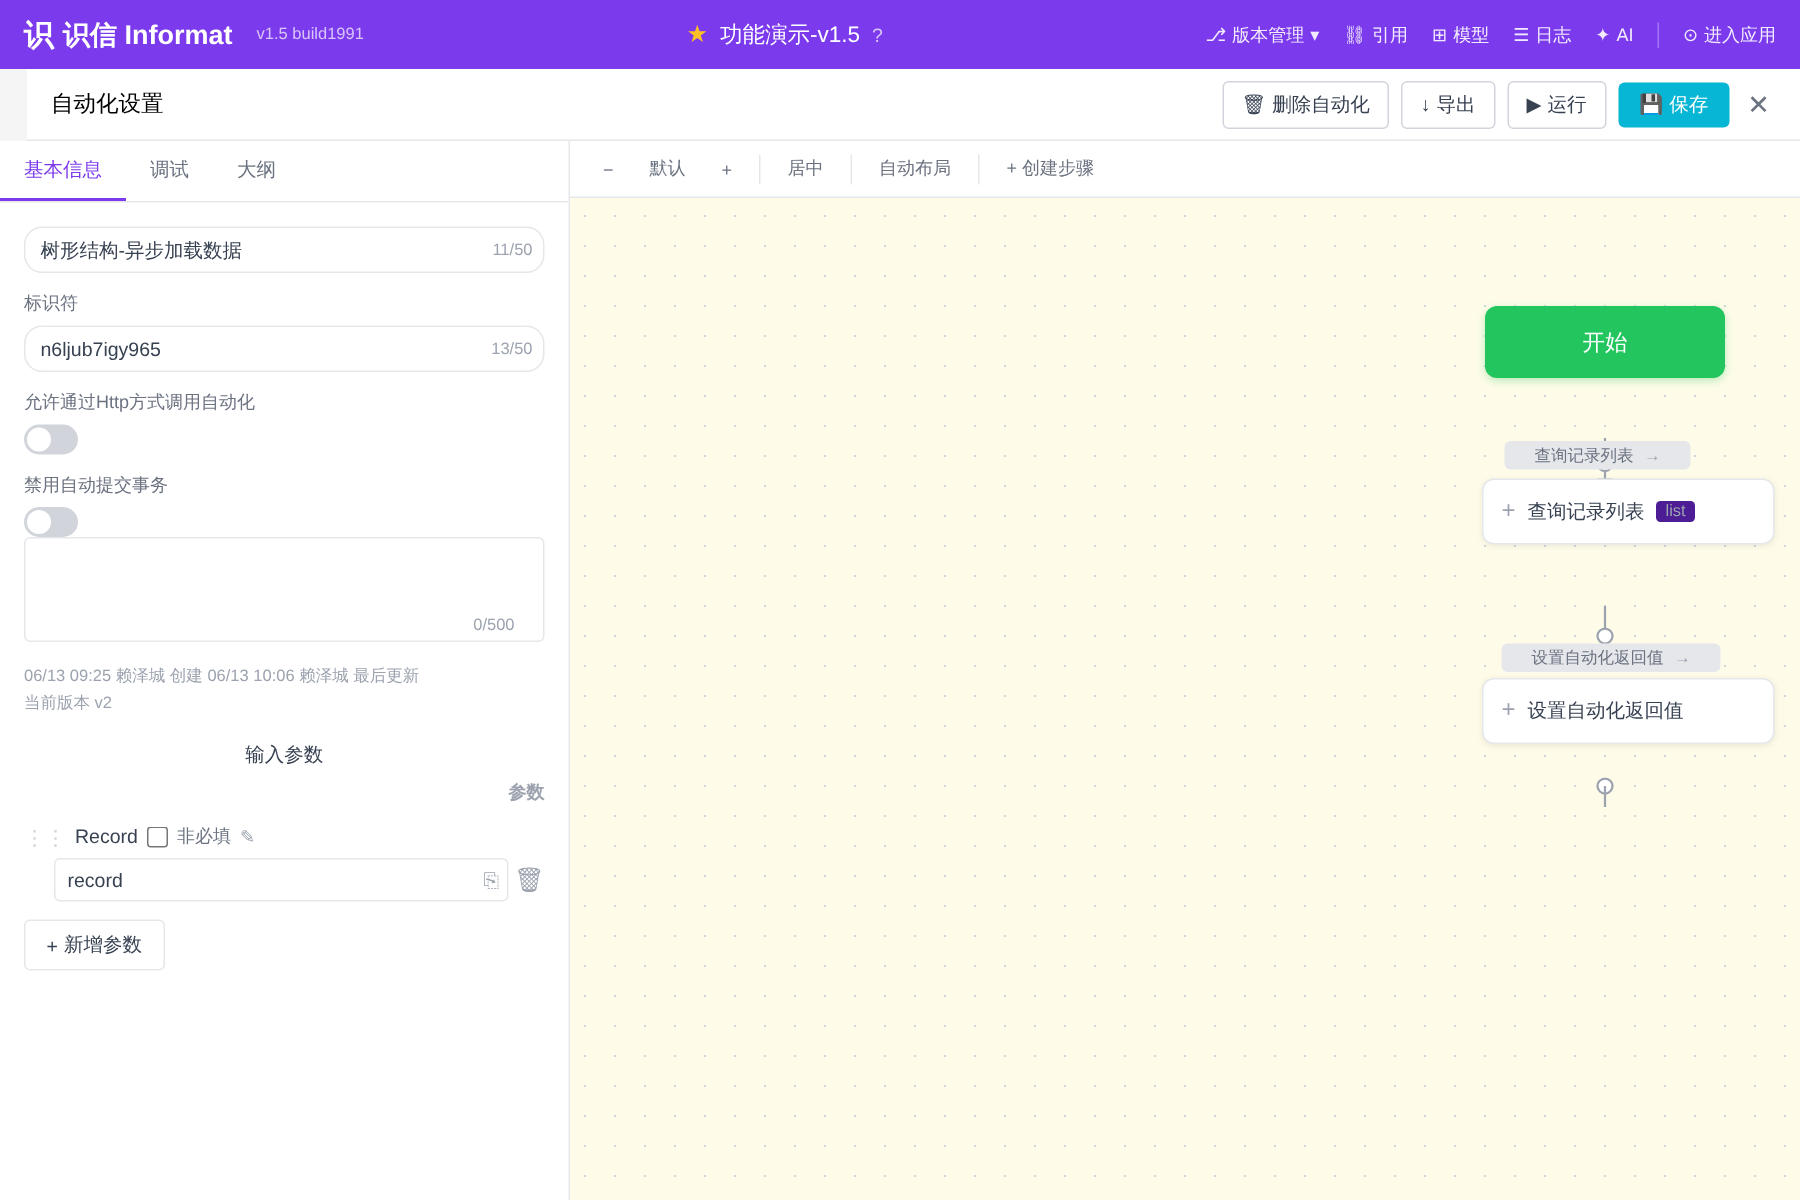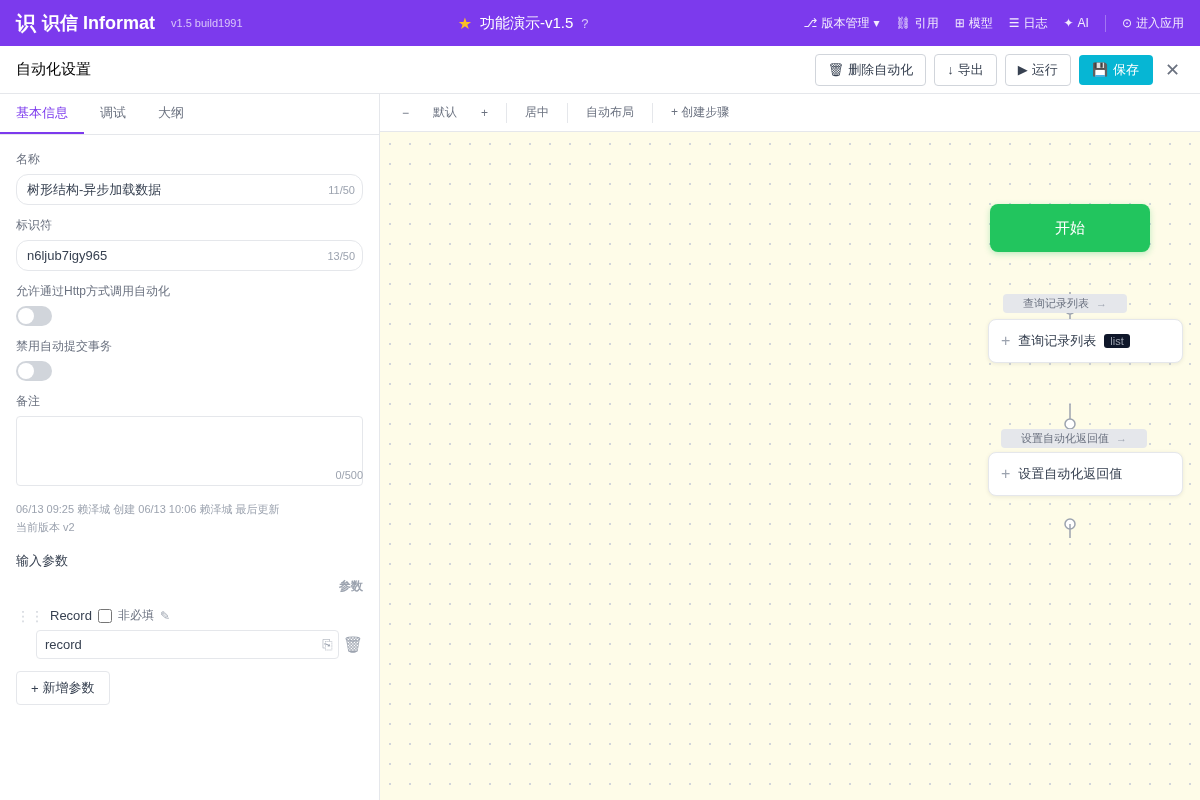--- a/index.html
+++ b/index.html
@@ -17,21 +17,21 @@
     .nav-center-title { font-size: 15px; font-weight: 500; display: flex; align-items: center; gap: 6px; }
     .star-icon { color: #fbbf24; font-size: 16px; }
     .help-icon { opacity: 0.7; cursor: pointer; }
     .nav-right { display: flex; align-items: center; gap: 16px; font-size: 12px; }
     .nav-btn { display: flex; align-items: center; gap: 4px; cursor: pointer; color: rgba(255,255,255,0.9); }
     .enter-app-btn { display: flex; align-items: center; gap: 4px; cursor: pointer; color: rgba(255,255,255,0.9); border-left: 1px solid rgba(255,255,255,0.3); padding-left: 16px; }
 
     
     .sub-header {
       display: flex; align-items: center; height: 48px;
-      background: white; border-bottom: 1px solid #e5e7eb; padding: 0 16px;
+      background: white; border-bottom: 1px solid #e5e7eb; padding: 0 16px; margin-left: 18px;
     }
     .sub-title { font-size: 15px; font-weight: 500; flex: 1; }
     .sub-actions { display: flex; align-items: center; gap: 8px; }
     .action-btn {
       display: flex; align-items: center; gap: 4px; padding: 6px 12px;
       border: 1px solid #d1d5db; border-radius: 4px; background: white;
       cursor: pointer; font-size: 13px; color: #374151;
     }
     .save-btn {
       display: flex; align-items: center; gap: 4px; padding: 6px 14px;
@@ -68,25 +68,25 @@
     .toggle.off::after {
       content: ''; position: absolute; width: 16px; height: 16px; background: white;
       border-radius: 50%; top: 2px; left: 2px; transition: left 0.2s;
     }
 
     .textarea-wrapper { position: relative; }
     .field-textarea {
       width: 100%; border: 1px solid #e5e7eb; border-radius: 4px; padding: 7px 10px;
       font-size: 13px; color: #374151; resize: none; height: 70px; outline: none;
     }
-    .textarea-count { position: absolute; right: 0; bottom: 8px; font-size: 11px; color: #9ca3af; text-align: center; }
+    .textarea-count { position: absolute; right: 20px; bottom: 8px; font-size: 11px; color: #9ca3af; text-align: center; }
 
     .meta-info { font-size: 11px; color: #9ca3af; line-height: 1.6; margin-top: 12px; }
 
-    .section-title { font-size: 13px; font-weight: 500; color: #374151; margin-top: 16px; }
+    .section-title { font-size: 13px; font-weight: 500; color: #374151; margin-top: 16px; text-align: center; }
 
     
     .params-header { display: flex; align-items: center; justify-content: flex-end; padding: 8px 0; font-weight: bold; }
     .params-label { font-size: 12px; color: #9ca3af; }
     .param-name { font-size: 13px; color: #374151; font-weight: 500; }
     .param-checkbox { width: 14px; height: 14px; border: 1px solid #d1d5db; border-radius: 2px; cursor: pointer; }
     .param-optional { font-size: 12px; color: #6b7280; }
     .param-edit-icon { color: #9ca3af; cursor: pointer; font-size: 12px; }
     .drag-handle { color: #d1d5db; cursor: grab; font-size: 14px; }
 
@@ -141,21 +141,21 @@
       font-size: 11px; color: #6b7280;
     }
 
     .node-step {
       position: absolute; background: white; border: 1px solid #e5e7eb; border-radius: 8px;
       display: flex; align-items: center; padding: 0 12px; height: 44px;
       box-shadow: 0 1px 4px rgba(0,0,0,0.08);
     }
     .node-plus { color: #9ca3af; font-size: 16px; margin-right: 8px; cursor: pointer; }
     .node-text { font-size: 13px; color: #374151; }
-    .node-tag { font-size: 11px; color: #9ca3af; margin-left: 8px; background: #0f172a; padding: 1px 6px; border-radius: 3px; }
+    .node-tag { font-size: 11px; color: #9ca3af; margin-left: 8px; background: #4c1d95; padding: 1px 6px; border-radius: 3px; }
 
     
     .flow-svg { position: absolute; top: 40px; left: 0; width: 100%; height: 100%; pointer-events: none; }
   </style>
 </head>
 <body>
 
 <nav class="top-nav">
   <div class="logo">
     <span class="logo-icon">识</span>
@@ -229,21 +229,20 @@
       <div class="tab">
         <span>调试</span>
       </div>
       <div class="tab">
         <span>大纲</span>
       </div>
     </div>
 
     <div class="panel-content">
 
-      <div class="field-label">名称</div>
       <div class="field-input-wrapper">
         <input type="text" value="树形结构-异步加载数据" style="">
         <span class="char-count">11/50</span>
       </div>
 
       <div class="field-label">标识符</div>
       <div class="field-input-wrapper">
         <input type="text" value="n6ljub7igy965" style="">
         <span class="char-count">13/50</span>
       </div>
@@ -251,21 +250,20 @@
       <div class="field-label">允许通过Http方式调用自动化</div>
       <div class="toggle-row">
         <div class="toggle off"></div>
       </div>
 
       <div class="field-label">禁用自动提交事务</div>
       <div class="toggle-row">
         <div class="toggle off"></div>
       </div>
 
-      <div class="field-label">备注</div>
       <div class="textarea-wrapper">
         <textarea class="field-textarea" style=""></textarea>
         <span class="textarea-count">0/500</span>
       </div>
 
       <div class="meta-info">
         <div>06/13 09:25 赖泽城 创建 06/13 10:06 赖泽城 最后更新</div>
         <div>当前版本 v2</div>
       </div>
 

